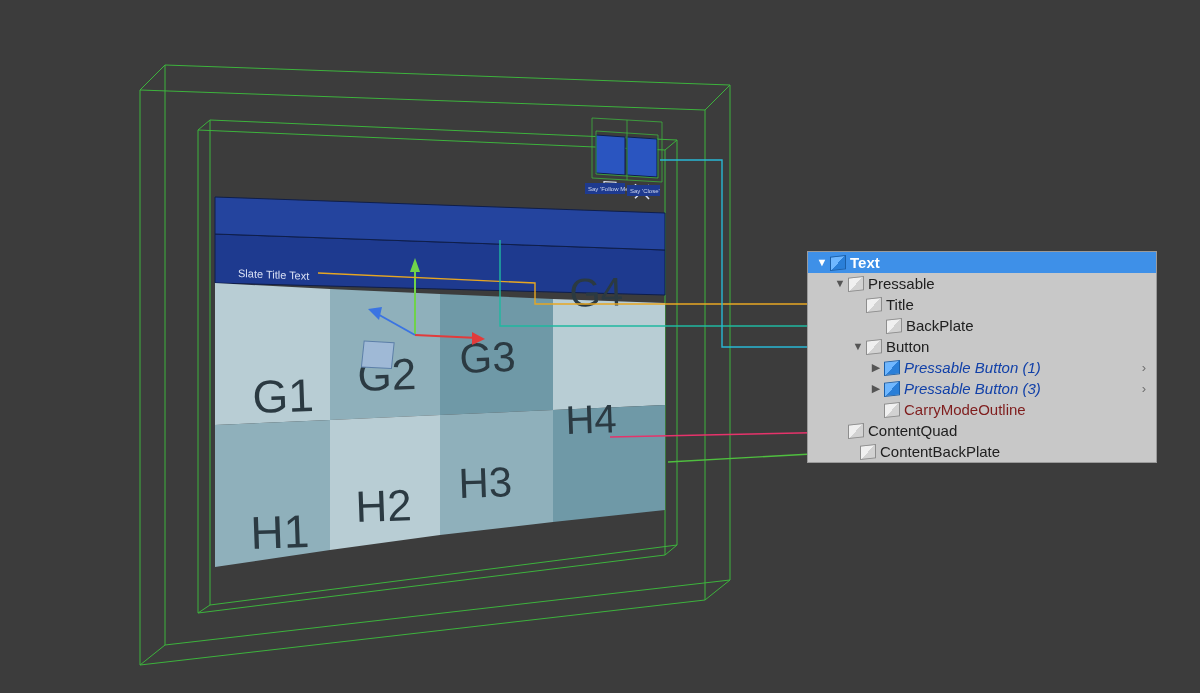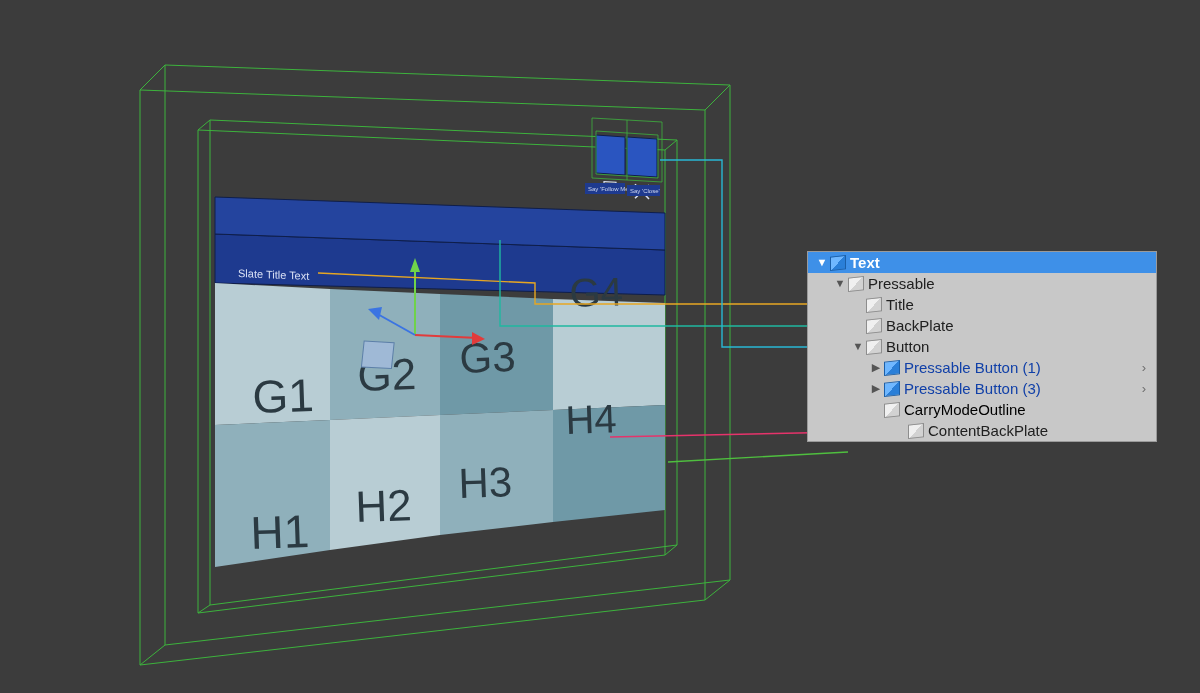--- a/index.html
+++ b/index.html
@@ -7,22 +7,22 @@
   .hierarchy {
     position:absolute; left:807px; top:251px; width:348px;
     background:#c8c8c8; border:1px solid #9a9a9a;
     font-size:15px; line-height:21px; color:#202020;
   }
   .hierarchy .row {
     position:relative; height:21px; display:flex; align-items:center;
     white-space:nowrap;
   }
   .hierarchy .row.selected { background:#3e90e8; color:#fff; font-weight:600; }
-  .hierarchy .row.dim span.label { color:#000000; }
-  .hierarchy .row a.label.link { color:#1140a8; text-decoration:none; }
+  .hierarchy .row.dim span.label { color:#7f1d1d; }
+  .hierarchy .row a.label.link { color:#1140a8; text-decoration:none;font-style:italic; }
   .arrow-more {
     position:absolute; right:6px; top:0; height:21px; width:12px;
     display:flex; align-items:center; justify-content:center;
     color:#6e6e6e; font-size:13px;
   }
   .expander { width:12px; text-align:center; font-size:11px; }
   .cube {
     width:14px; height:14px; margin:0 4px 0 2px;
     display:inline-block;
     background:
@@ -150,21 +150,21 @@
     <div class="row" style="padding-left: 26px;">
       <span class="expander" style="color: rgb(85, 85, 85);">▼</span>
       <span class="cube "></span>
       <span class="label">Pressable</span>
     </div>
     <div class="row" style="padding-left: 44px;">
       <span class="expander" style="color: rgb(85, 85, 85);"></span>
       <span class="cube "></span>
       <span class="label">Title</span>
     </div>
-    <div class="row" style="padding-left: 44px;">
+    <div class="row" style="padding-left: 64px;">
       <span class="expander" style="color: rgb(85, 85, 85);"></span>
       <span class="cube "></span>
       <span class="label">BackPlate</span>
     </div>
     <div class="row" style="padding-left: 44px;">
       <span class="expander" style="color: rgb(85, 85, 85);">▼</span>
       <span class="cube "></span>
       <span class="label">Button</span>
     </div>
     <div class="row" style="padding-left: 62px;">
@@ -177,18 +177,23 @@
       <span class="expander" style="color: rgb(85, 85, 85);">▶</span>
       <span class="cube blue"></span>
       <a class="label link">Pressable Button (3)</a>
       <span class="arrow-more">›</span>
     </div>
     <div class="row dim" style="padding-left: 62px;">
       <span class="expander" style="color: rgb(85, 85, 85);"></span>
       <span class="cube "></span>
       <span class="label">CarryModeOutline</span>
     </div>
-    <div class="row" style="padding-left: 38px; margin-left: 48px;">
+    <div class="row" style="padding-left: 26px;">
+      <span class="expander" style="color: rgb(85, 85, 85);"></span>
+      <span class="cube "></span>
+      <span class="label">ContentQuad</span>
+    </div>
+    <div class="row" style="padding-left: 38px;">
       <span class="expander" style="color: rgb(85, 85, 85);"></span>
       <span class="cube "></span>
       <span class="label">ContentBackPlate</span>
     </div>
   </div>
 
 </body></html>

